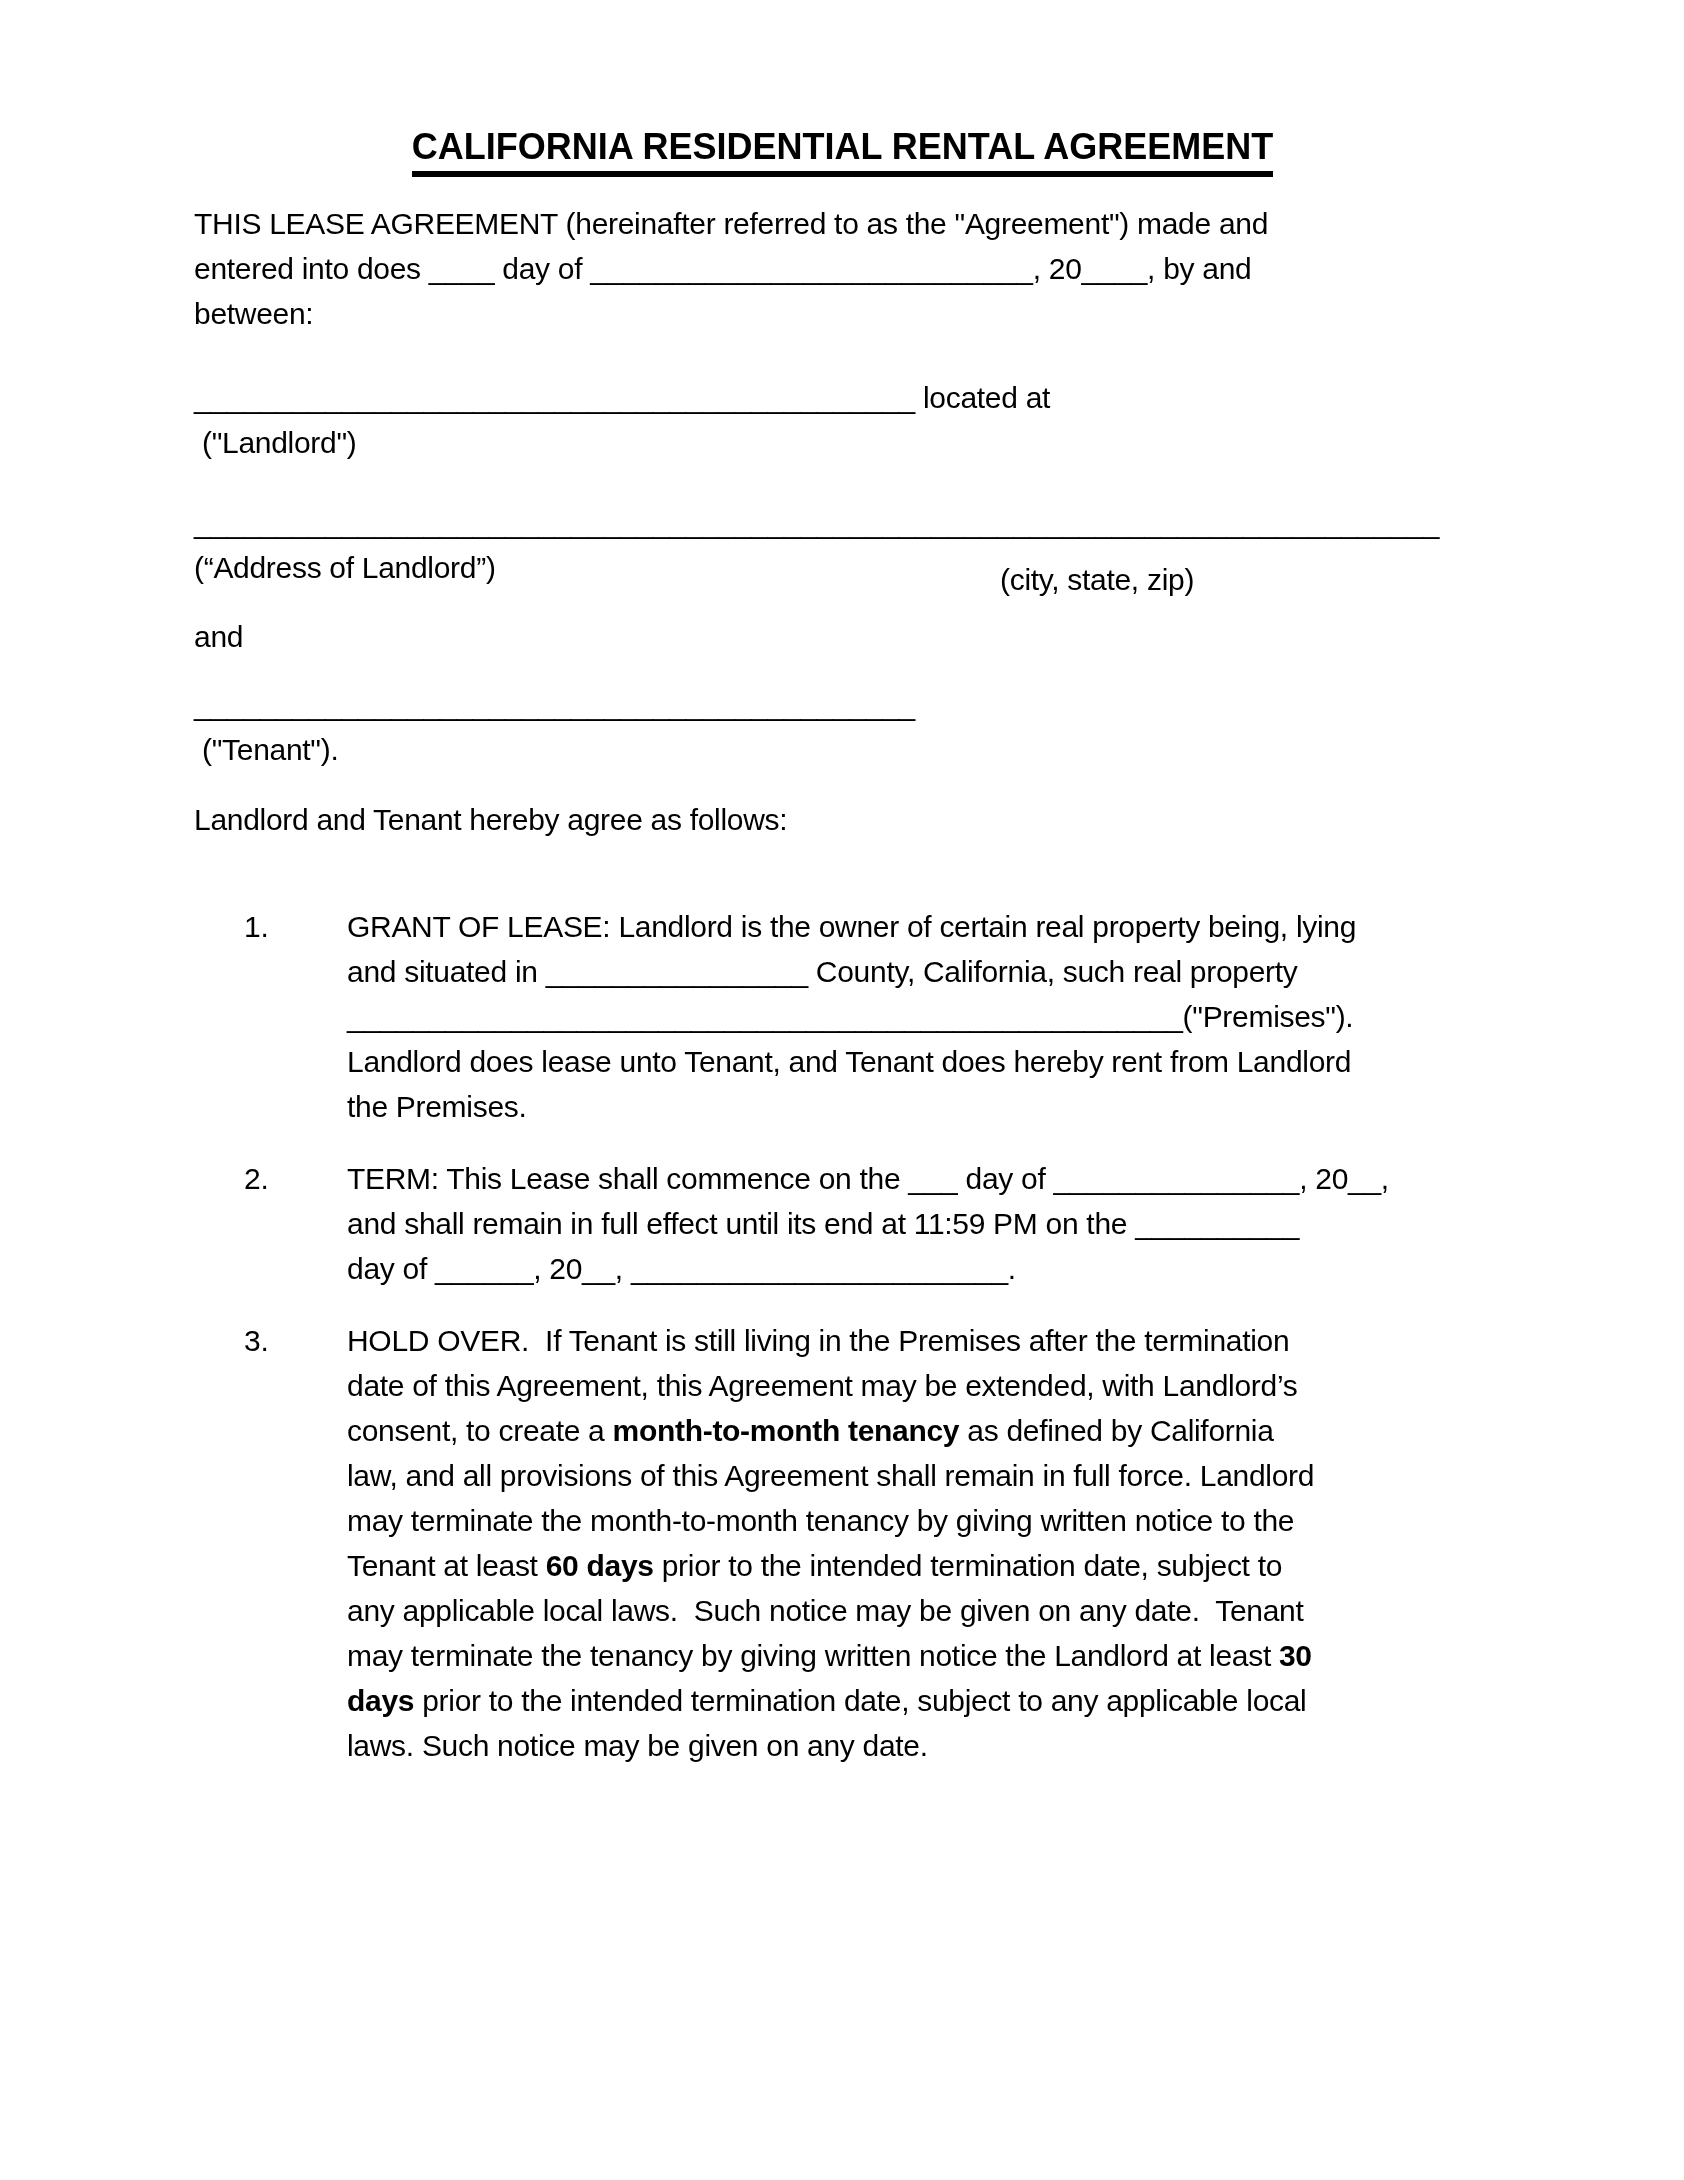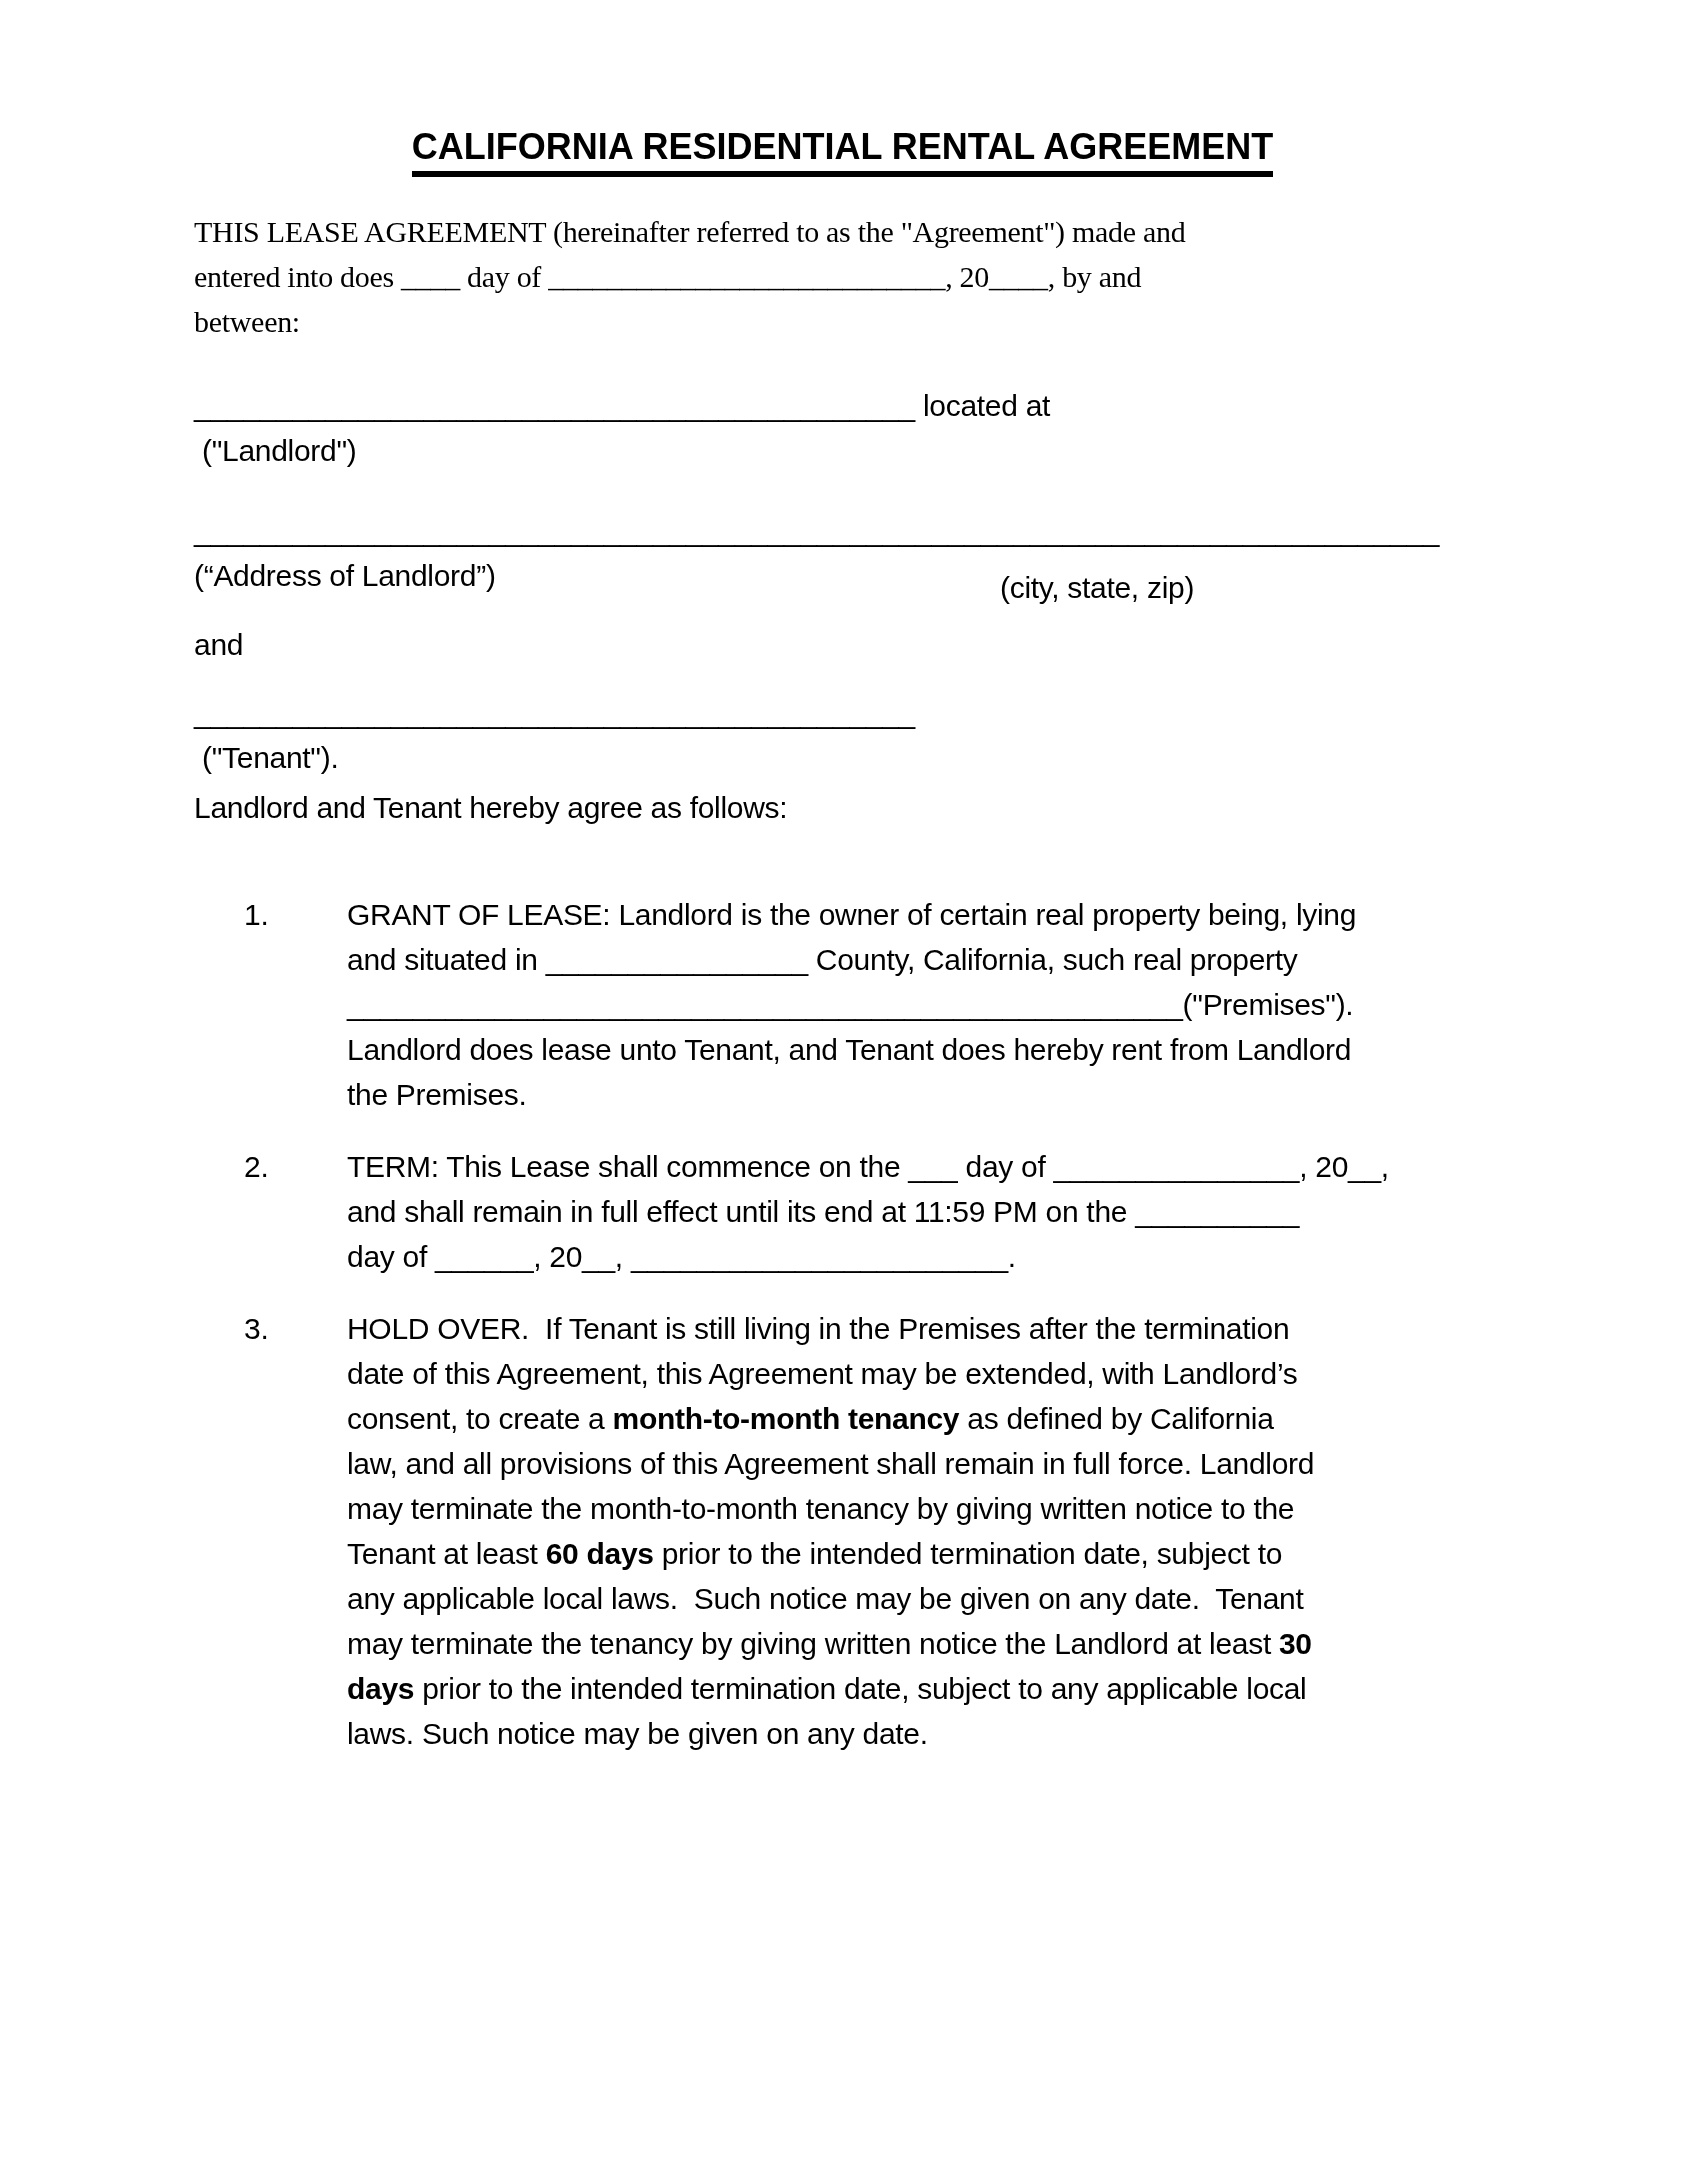--- a/index.html
+++ b/index.html
@@ -17,26 +17,26 @@
     display: inline-block;
     font-size: 36px;
     font-weight: bold;
     letter-spacing: 0;
     border-bottom: 6px solid #000;
     padding-bottom: 2.6px;
   }
   .block { margin-left: 194px; }
   .line, .tline { height: 45px; line-height: 45px; white-space: pre; }
   .bold { font-weight: bold; }
-  #intro { margin-top: 32px; font-family: Liberation Serif, serif; }
+  #intro { margin-top: 24px; }
   #landlord-blank { margin-top: 39px; }
   #address-blank { margin-top: 35px; }
   #and-line { margin-top: 24px; }
   #tenant-blank { margin-top: 23px; }
-  #lead-in { margin-top: 5px; }
+  #lead-in { margin-top: 25px; }
   .two-col { position: relative; }
   .two-col .right { position: absolute; left: 806px; top: 12px; }
   .clause { display: flex; margin-left: 244px; }
   .clause .num { flex: 0 0 103px; width: 103px; line-height: 45px; white-space: pre; }
   .clause .itext { flex: 1 1 auto; }
   #clause-1 { margin-top: 62px; }
   #clause-2 { margin-top: 27px; }
   #clause-3 { margin-top: 27px; }
 </style>
 </head>

